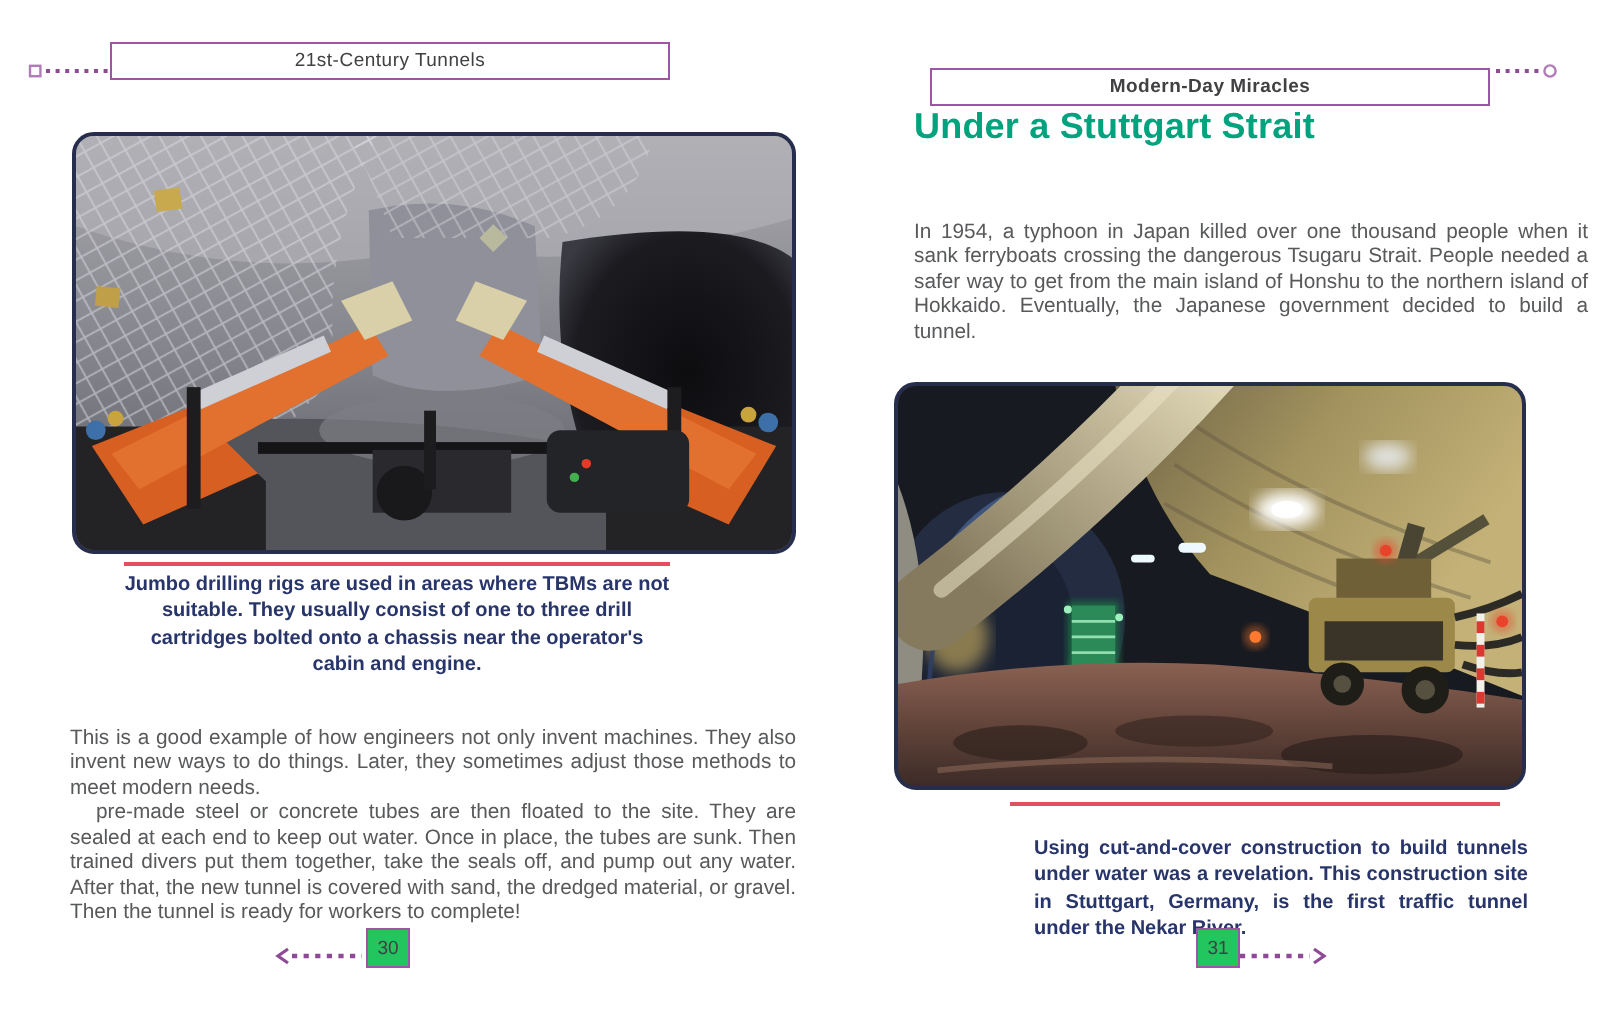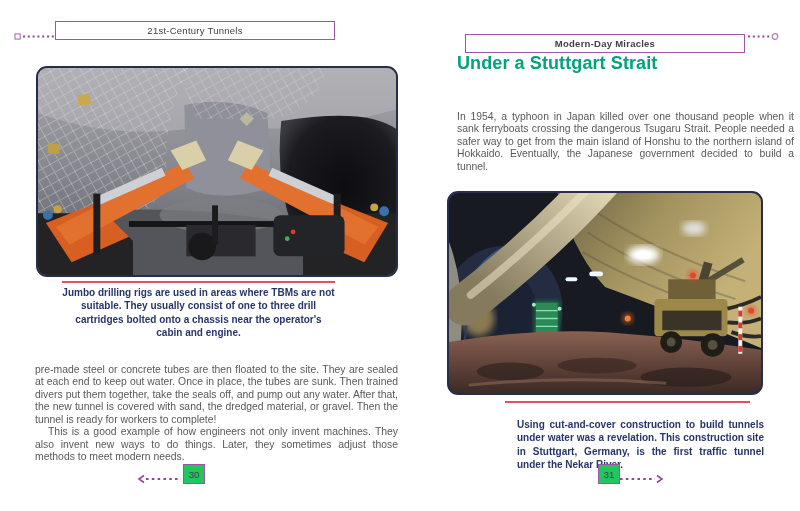--- a/index.html
+++ b/index.html
@@ -113,22 +113,22 @@
       <circle cx="20" cy="144" r="4" fill="#c7a43e"></circle>
       <circle cx="350" cy="146" r="5" fill="#3d6fa8"></circle>
       <circle cx="340" cy="142" r="4" fill="#c7a43e"></circle>
     </svg>
   </figure>
 
   <div class="abs redline" style="left:62px;top:281px;width:273px;"></div>
   <p class="abs caption centered" style="left:62px;top:286px;width:273px;margin:0;">Jumbo drilling rigs are used in areas where TBMs are not suitable. They usually consist of one to three drill cartridges bolted onto a chassis near the operator's cabin and engine.</p>
 
   <div class="abs body-text" style="left:35px;top:331px;width:363px;">
+    <p>This is a good example of how engineers not only invent machines. They also invent new ways to do things. Later, they sometimes adjust those methods to meet modern needs.</p>
     <p>pre-made steel or concrete tubes are then floated to the site. They are sealed at each end to keep out water. Once in place, the tubes are sunk. Then trained divers put them together, take the seals off, and pump out any water. After that, the new tunnel is covered with sand, the dredged material, or gravel. Then the tunnel is ready for workers to complete!</p>
-    <p>This is a good example of how engineers not only invent machines. They also invent new ways to do things. Later, they sometimes adjust those methods to meet modern needs.</p>
   </div>
 
   <span class="abs" style="left:137px;top:470px;">
     <svg width="44" height="10" viewBox="0 0 44 10">
       <path d="M7 1.5 L2 5 L7 8.5" fill="none" stroke="#8e4a96" stroke-width="1.6"></path>
       <line x1="9" y1="5" x2="44" y2="5" stroke="#8e4a96" stroke-width="2.2" stroke-dasharray="2.6 3.2"></line>
     </svg>
   </span>
   <div class="abs pagenum" style="left:183px;top:464px;width:22px;height:20px;">
     <span>30</span>

